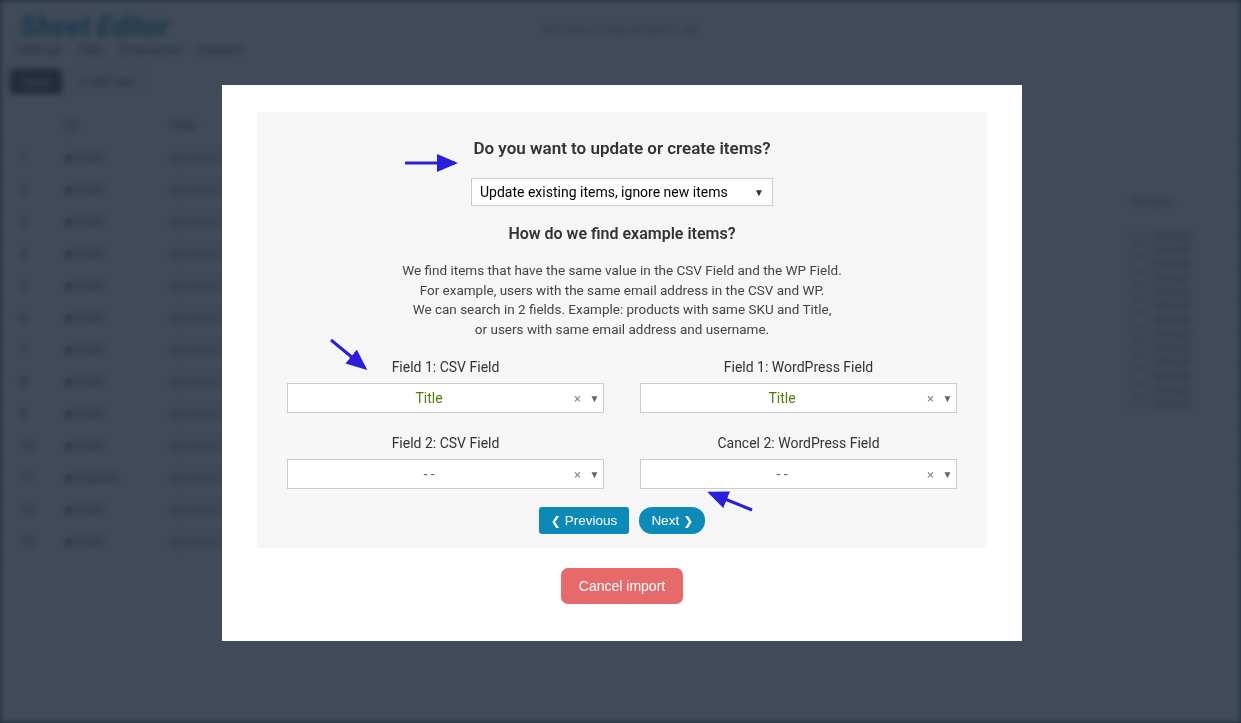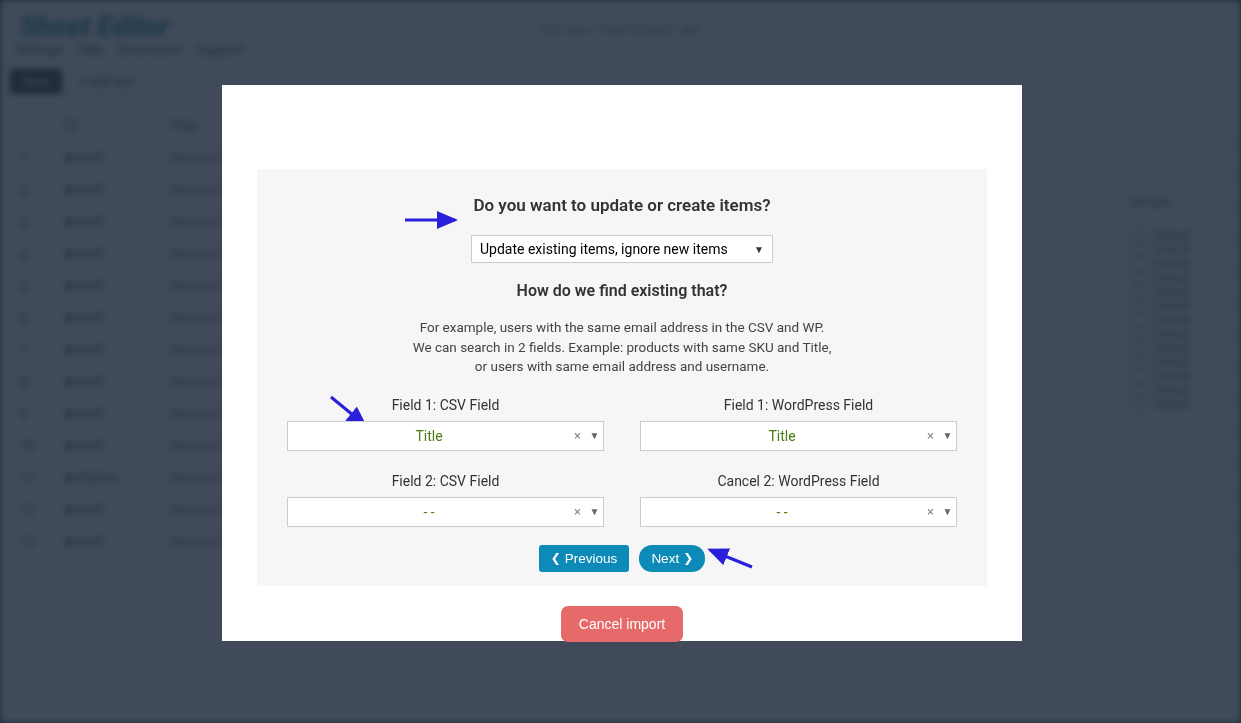--- a/index.html
+++ b/index.html
@@ -46,21 +46,21 @@
     .modal {
       position: absolute;
       left: 222px;
       top: 85px;
       width: 800px;
       height: 556px;
       background: #fff;
       display: flex;
       flex-direction: column;
       align-items: center;
-      padding-top: 84px;
+      padding-top: 27px;
     }
     .inner-panel {
       width: 730px;
       background: #f6f6f6;
       border-radius: 2px;
       padding: 26px 30px 10px;
       text-align: center;
       position: relative;
     }
     .heading {
@@ -331,23 +331,24 @@
       <svg width="60" height="20">
         <defs>
             <marker id="ah1" markerWidth="8" markerHeight="8" refX="6" refY="3" orient="auto">
               <path d="M0,0 L7,3 L0,6 Z" fill="#2a1fdb"></path>
             </marker>
           </defs>
         <line x1="0" y1="10" x2="50" y2="10" stroke="#2a1fdb" stroke-width="3" marker-end="url(#ah1)"></line>
       </svg>
     </div>
 
-    <div class="sub-heading">How do we find existing that?</div>
+    <div class="sub-heading">How do we find example items?</div>
 
     <div class="desc">
+      <div>We find items that have the same value in the CSV Field and the WP Field.</div>
       <div>For example, users with the same email address in the CSV and WP.</div>
       <div>We can search in 2 fields. Example: products with same SKU and Title,</div>
       <div>or users with same email address and username.</div>
     </div>
 
     
     <div class="arrow" style="left:72px;top:226px;">
       <svg width="45" height="40">
         <defs>
             <marker id="ah2" markerWidth="8" markerHeight="8" refX="6" refY="3" orient="auto">

